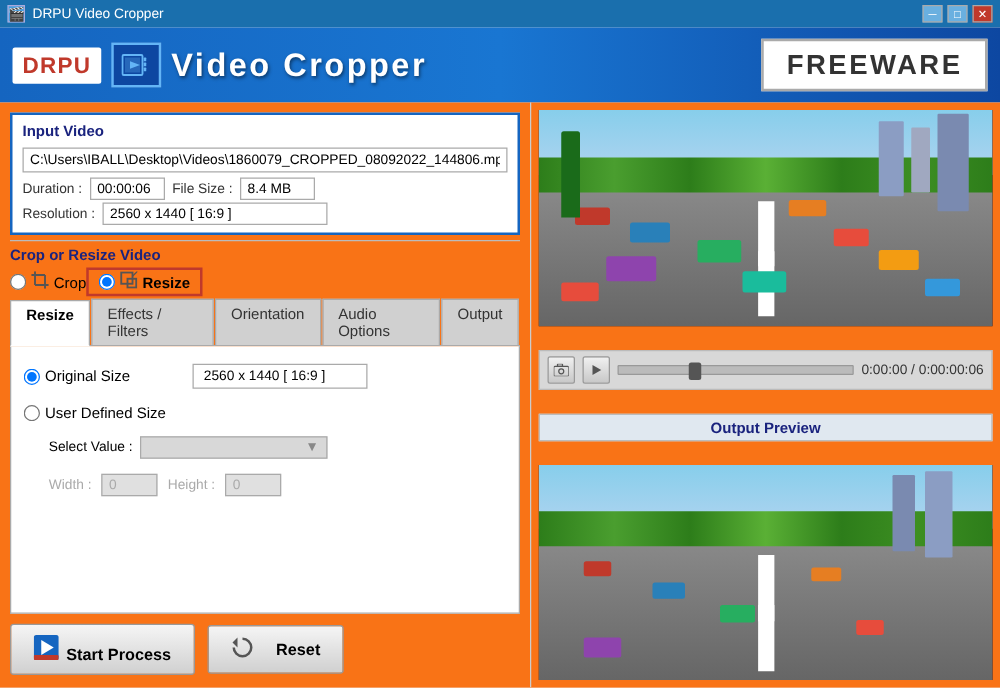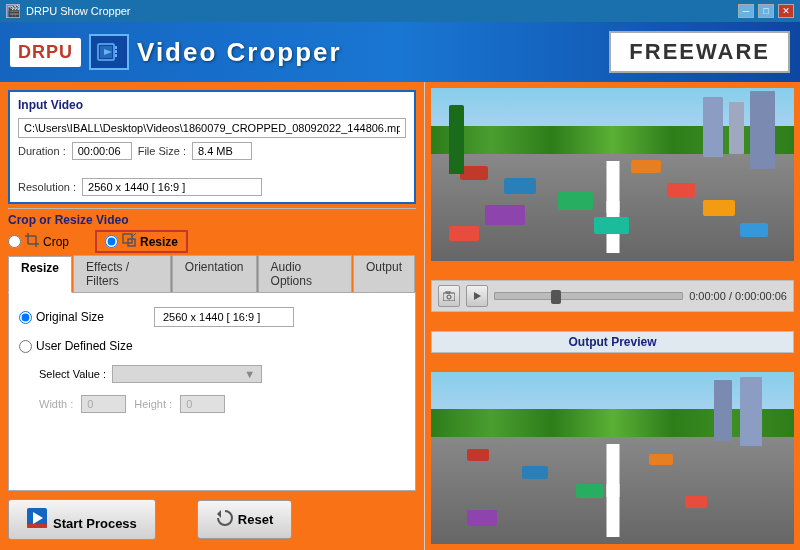--- a/index.html
+++ b/index.html
@@ -170,32 +170,32 @@
       border: 1px solid #999;
       border-radius: 2px;
       cursor: pointer;
       font-size: 11px;
       margin-left: auto;
     }
     .resolution-row {
       display: flex;
       align-items: center;
       gap: 6px;
-      margin-top: 18px;
+      margin-top: 2px;
     }
 
     
     .crop-resize-section {
       border-top: 1px solid #bbb;
       padding-top: 4px;
     }
     .crop-resize-row {
       display: flex;
       align-items: center;
-      gap: 26px;
+      gap: 0;
       margin-top: 3px;
     }
     .radio-label {
       display: flex;
       align-items: center;
       gap: 4px;
       font-size: 12px;
     }
     .resize-outlined {
       border: 2px solid #c0392b;
@@ -275,29 +275,28 @@
       background: linear-gradient(to bottom, #f5f5f5, #d0d0d0);
       border: 1px solid #999;
       border-radius: 3px;
       cursor: pointer;
       font-size: 13px;
       font-weight: bold;
     }
     .reset-btn {
       display: flex;
       align-items: center;
-      gap: 4px;
+      gap: 18px;
       padding: 8px 18px;
       background: linear-gradient(to bottom, #f5f5f5, #d0d0d0);
       border: 1px solid #999;
       border-radius: 3px;
       cursor: pointer;
       font-size: 13px;
       font-weight: bold;
-      margin-left: 31px;
     }
 
     
     .video-preview-box {
       flex: 1;
       background: #1a1a2e;
       overflow: hidden;
       position: relative;
     }
 
@@ -411,21 +410,21 @@
       background: #fff;
       box-shadow: 0 20px 0 5px #fff, 0 -20px 0 5px #fff;
     }
   </style>
 </head>
 <body>
 
 <div class="title-bar">
   <div class="title-bar-left">
     <span class="title-bar-icon">🎬</span>
-    <span>DRPU Show Cropper</span>
+    <span>DRPU Video Cropper</span>
   </div>
   <div class="title-bar-controls">
     <div class="title-bar-btn">─</div>
     <div class="title-bar-btn">□</div>
     <div class="title-bar-btn close">✕</div>
   </div>
 </div>
 
 <div class="header">
   <div class="header-left">

